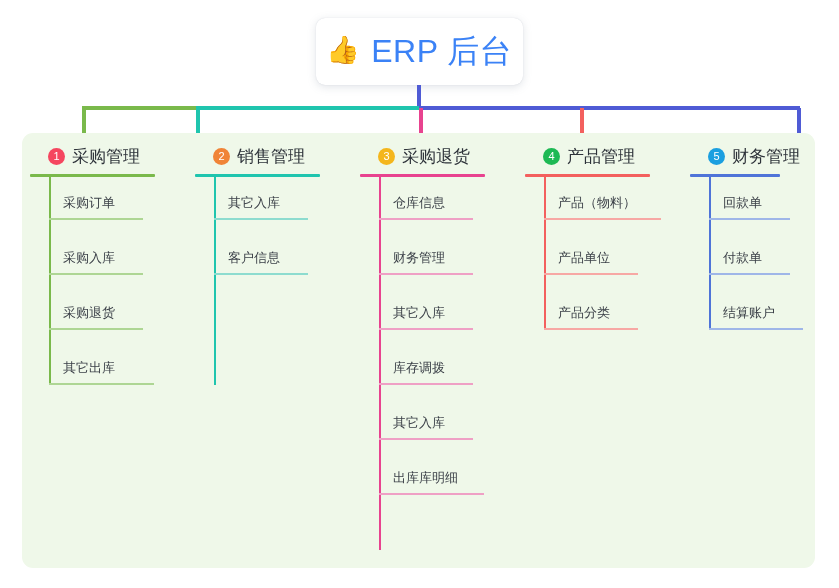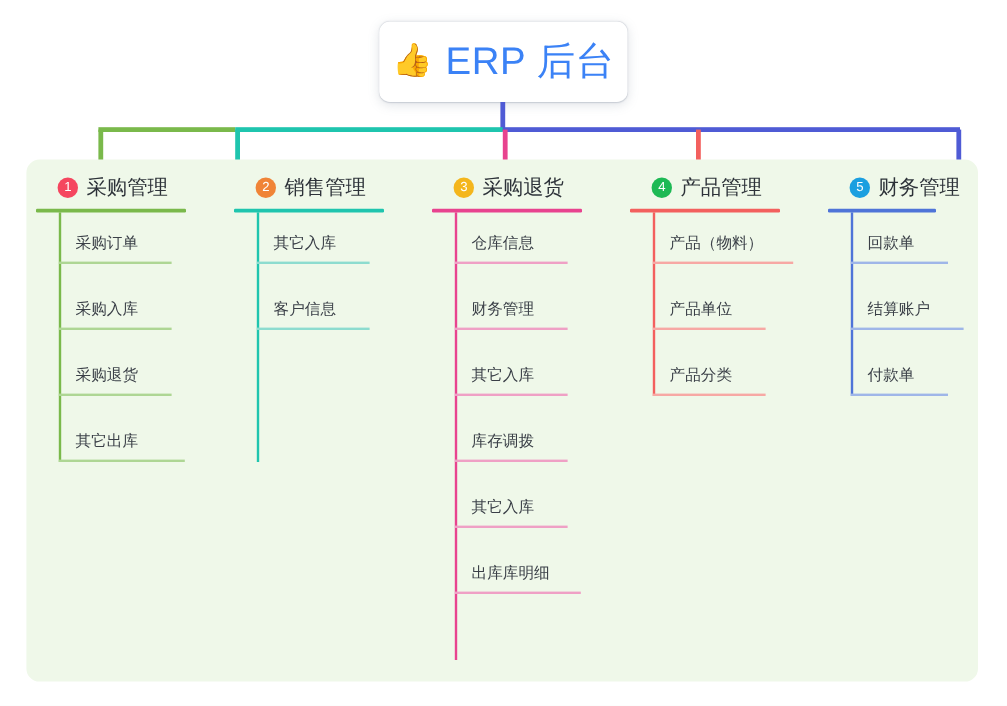--- a/index.html
+++ b/index.html
@@ -278,24 +278,24 @@
           <span class="col-title">财务管理</span>
         </div>
         <div class="head-rule" style="background: rgb(79, 116, 216); width: 90px;"></div>
         <div class="leaves">
           <div class="spine" style="background: rgb(79, 116, 216); height: 153px;"></div>
           <div class="leaf">
             <span class="leaf-label">回款单</span>
             <div class="leaf-rule" style="background: rgb(159, 182, 232); width: 81px;"></div>
           </div>
           <div class="leaf">
+            <span class="leaf-label">付款单</span>
+            <div class="leaf-rule" style="background: rgb(159, 182, 232); width: 81px;"></div>
+          </div>
+          <div class="leaf">
             <span class="leaf-label">结算账户</span>
             <div class="leaf-rule" style="background: rgb(159, 182, 232); width: 94px;"></div>
           </div>
-          <div class="leaf">
-            <span class="leaf-label">付款单</span>
-            <div class="leaf-rule" style="background: rgb(159, 182, 232); width: 81px;"></div>
-          </div>
         </div>
       </div>
     </div>
 
 </div>
 
 </body></html>

